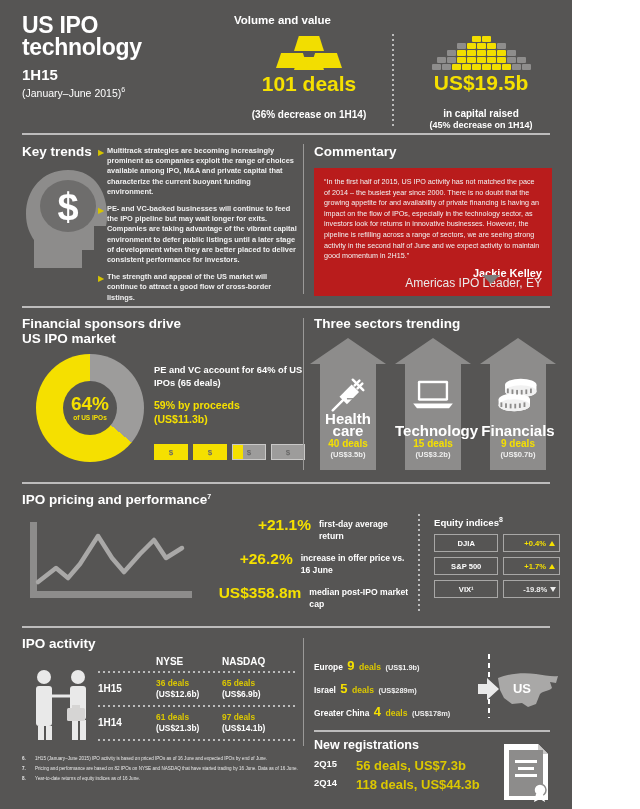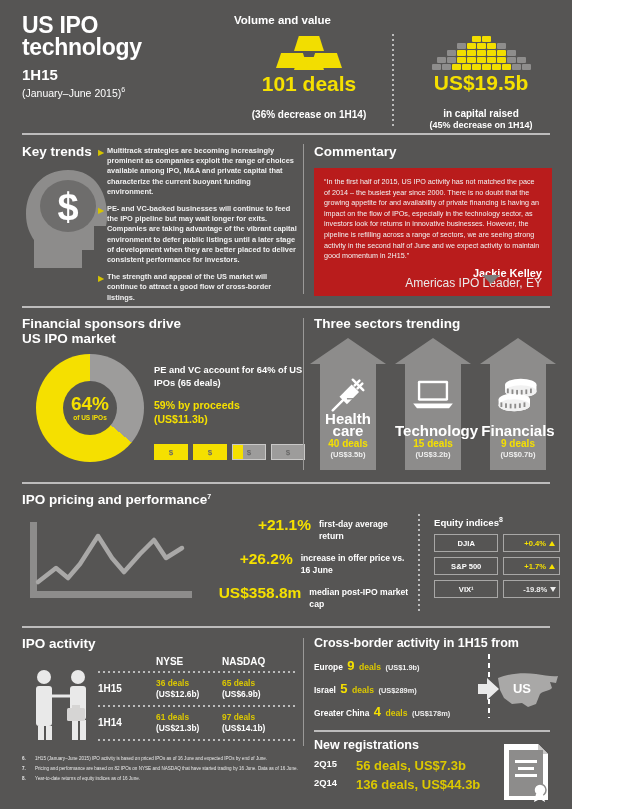--- a/index.html
+++ b/index.html
@@ -529,21 +529,20 @@
         <div class="num">7.</div>
         <div class="tx">Pricing and performance are based on 82 IPOs on NYSE and NASDAQ that have started trading by 16 June. Data as of 16 June.</div>
       </div>
       <div class="note">
         <div class="num">8.</div>
         <div class="tx">Year-to-date returns of equity indices as of 16 June.</div>
       </div>
     </div>
 
     <div class="cb">
-      <div class="sec-title sm cb-h">Cross-border activity in 1H15 from</div>
 
       <div class="cb-list">
         <div class="cbrow">
           <span class="rg">Europe</span>
           <span class="nm">9</span>
           <span class="dl">deals</span>
           <span class="am">(US$1.9b)</span>
         </div>
         <div class="cbrow">
           <span class="rg">Israel</span>
@@ -574,21 +573,21 @@
 
     <div class="nr">
       <div class="sec-title sm nr-h">New registrations</div>
       <div class="nr-list">
         <div class="nrrow">
           <div class="q">2Q15</div>
           <div class="d">56 deals, US$7.3b</div>
         </div>
         <div class="nrrow">
           <div class="q">2Q14</div>
-          <div class="d">136 deals, US$44.3b</div>
+          <div class="d">118 deals, US$44.3b</div>
         </div>
       </div>
       <div class="cert">
         <svg viewBox="0 0 56 62" width="56" height="62">
           <path d="M6 2 H40 L50 12 V58 H6 Z" fill="#ffffff"></path>
           <path d="M40 2 L50 12 H40 Z" fill="#c9c8c7"></path>
           <rect x="11" y="8" width="34" height="46" fill="#8d8c8b"></rect>
           <g fill="#ffffff">
                 <rect x="17" y="18" width="22" height="3"></rect>
                 <rect x="20" y="25" width="16" height="3"></rect>

